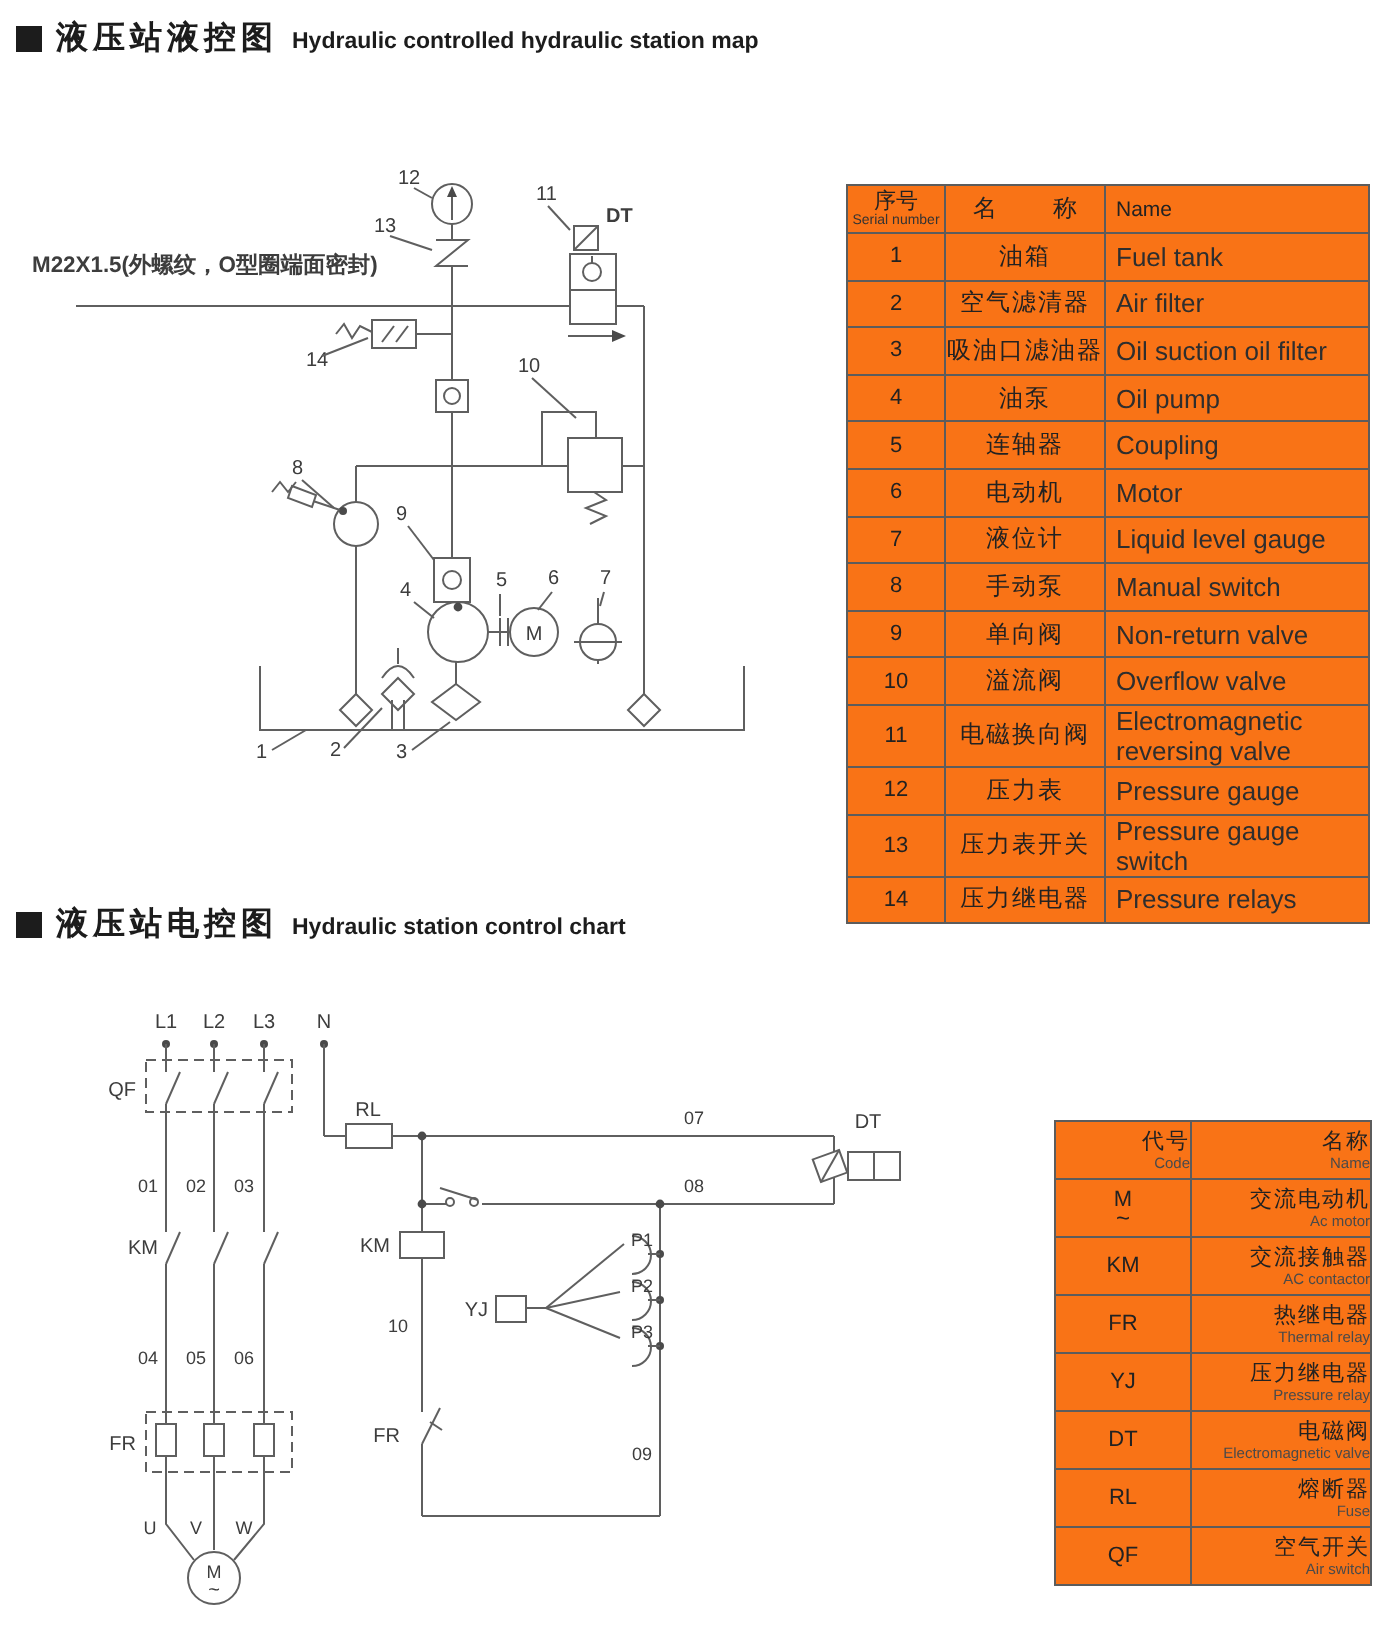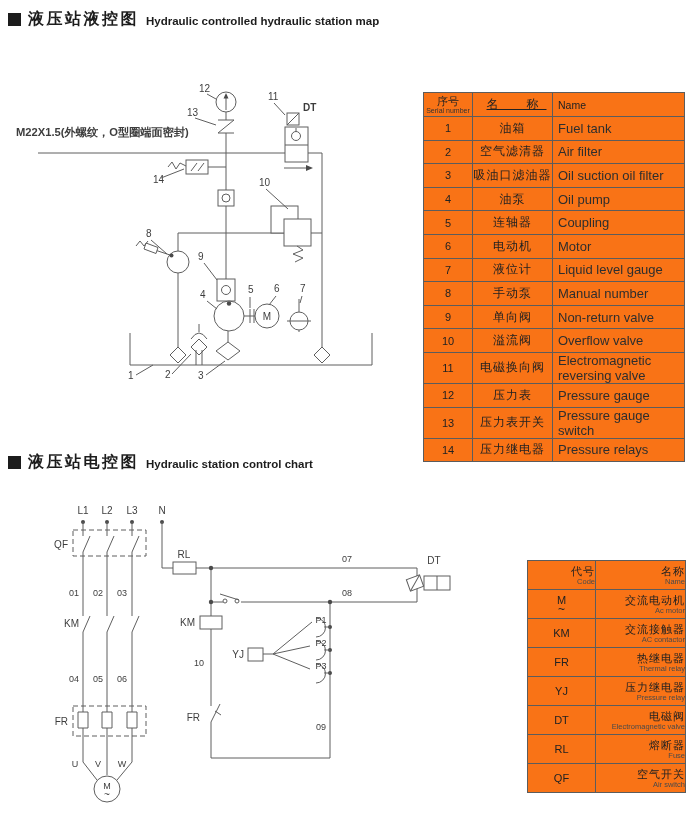--- a/index.html
+++ b/index.html
@@ -28,21 +28,21 @@
   
   #parts{left:423px;top:92px;width:261px;}
   #parts col.c1{width:49px;} #parts col.c2{width:80px;} #parts col.c3{width:132px;}
   #parts th{height:23px;}
   #parts td{height:22.6px;}
   .pt-no{font-size:11px;text-align:center;}
   .pt-zh{font-size:12px;text-align:center;letter-spacing:1px;}
   .pt-en{font-size:13px;text-align:left;padding-left:5px;color:#2e2e2e;}
   .h-stack{display:flex;flex-direction:column;align-items:center;line-height:1;}
   .h-zh{font-size:11px;} .h-en{font-size:7px;color:#333;}
-  .h-name-zh{font-size:12px;letter-spacing:8px;text-indent:8px;text-decoration:underline;}
+  .h-name-zh{font-size:12px;letter-spacing:8px;text-indent:8px;}
   .h-name-en{font-size:10.5px;text-align:left;padding-left:5px;}
 
   
   #codes{left:527px;top:560px;width:158px;}
   #codes col.c1{width:68px;} #codes col.c2{width:90px;}
   #codes th{height:28px;} #codes td{height:28px;}
   .ct-code{font-size:11px;text-align:center;}
   .ct-name{text-align:right;}
   .ct-zh{display:block;font-size:11px;line-height:12px;letter-spacing:1px;}
   .ct-en{display:block;font-size:7.5px;line-height:9px;color:#4a4a4a;}
@@ -284,21 +284,21 @@
           <td class="pt-en">Motor</td>
         </tr>
       <tr>
           <td class="pt-no">7</td>
           <td class="pt-zh">液位计</td>
           <td class="pt-en">Liquid level gauge</td>
         </tr>
       <tr>
           <td class="pt-no">8</td>
           <td class="pt-zh">手动泵</td>
-          <td class="pt-en">Manual number</td>
+          <td class="pt-en">Manual switch</td>
         </tr>
       <tr>
           <td class="pt-no">9</td>
           <td class="pt-zh">单向阀</td>
           <td class="pt-en">Non-return valve</td>
         </tr>
       <tr>
           <td class="pt-no">10</td>
           <td class="pt-zh">溢流阀</td>
           <td class="pt-en">Overflow valve</td>

